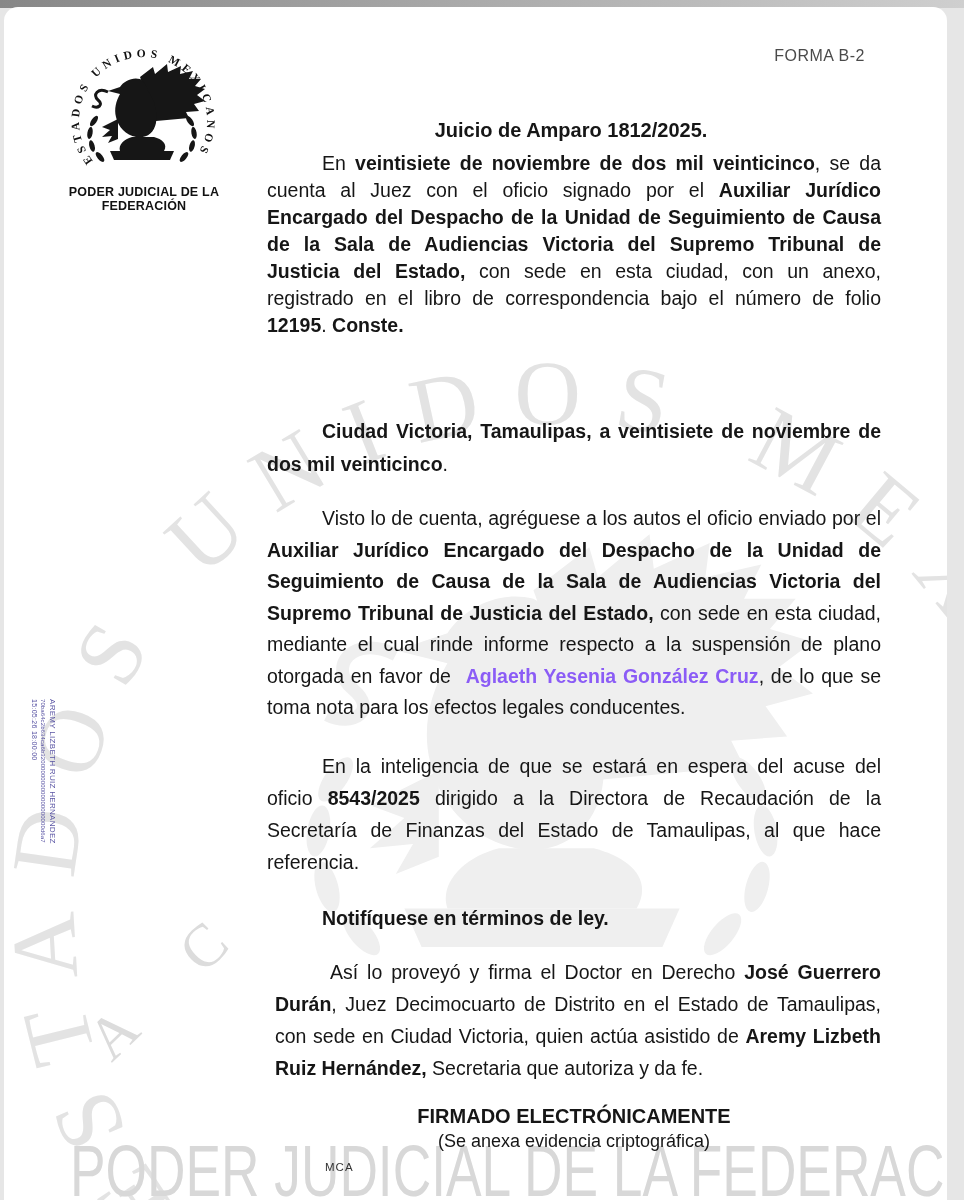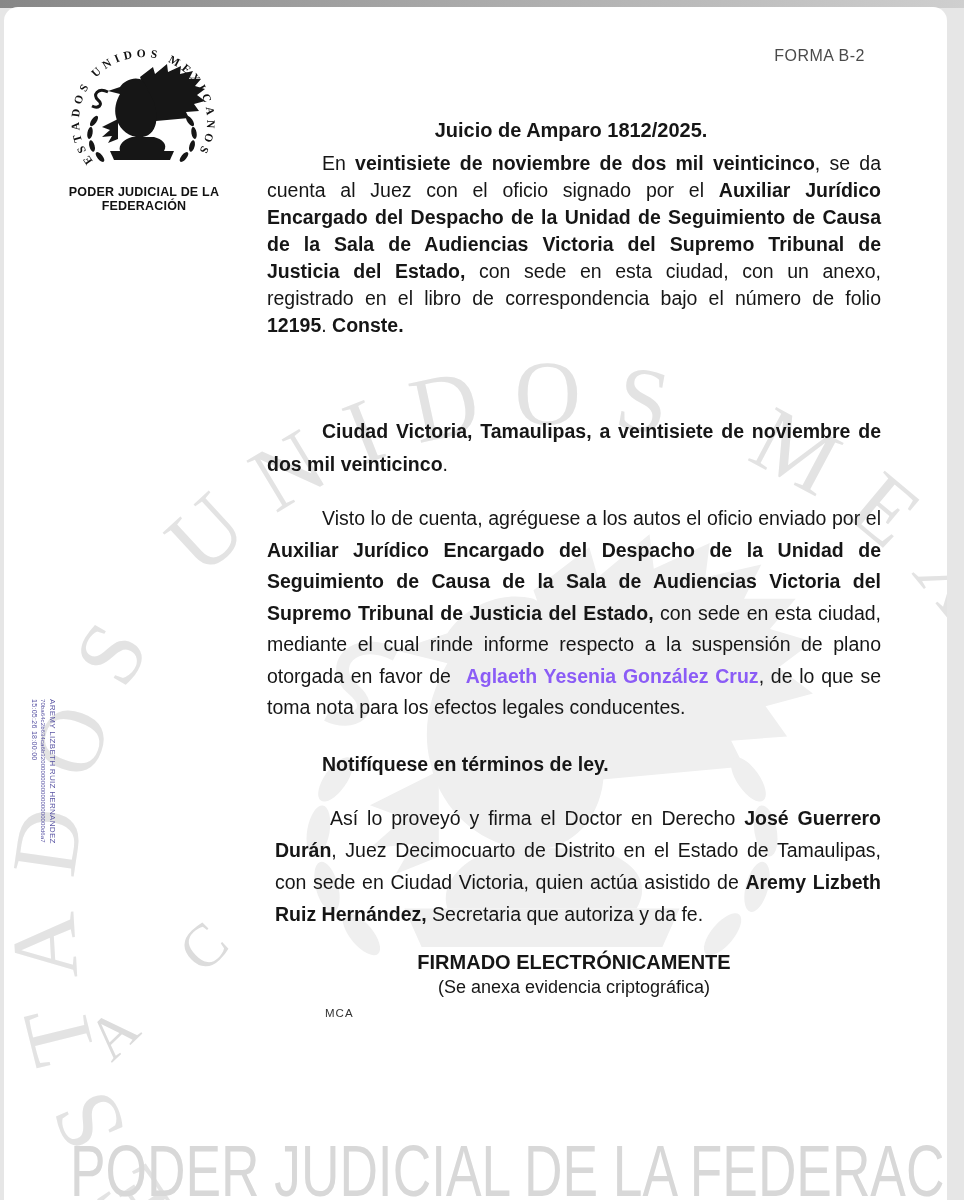--- a/index.html
+++ b/index.html
@@ -116,20 +116,21 @@
     </svg>
     <div class="institution">PODER JUDICIAL DE LA FEDERACIÓN</div>
 
     <div class="forma">FORMA B-2</div>
 
     <div class="col">
       <div class="case-title">Juicio de Amparo 1812/2025.</div>
       <p class="para p1"><span>En </span><span class="b">veintisiete de noviembre de dos mil veinticinco</span><span>, se da cuenta al Juez con el oficio signado por el </span><span class="b">Auxiliar Jurídico Encargado del Despacho de la Unidad de Seguimiento de Causa de la Sala de Audiencias Victoria del Supremo Tribunal de Justicia del Estado,</span><span> con sede en esta ciudad, con un anexo, registrado en el libro de correspondencia bajo el número de folio </span><span class="b">12195</span><span>. </span><span class="b">Conste.</span></p>
       <p class="para p2"><span class="b">Ciudad Victoria, Tamaulipas, a veintisiete de noviembre de dos mil veinticinco</span><span>.</span></p>
       <p class="para p3"><span>Visto lo de cuenta, agréguese a los autos el oficio enviado por el </span><span class="b">Auxiliar Jurídico Encargado del Despacho de la Unidad de Seguimiento de Causa de la Sala de Audiencias Victoria del Supremo Tribunal de Justicia del Estado,</span><span> con sede en esta ciudad, mediante el cual rinde informe respecto a la suspensión de plano otorgada en favor de </span><span class="red">Aglaeth Yesenia González Cruz</span><span>, de lo que se toma nota para los efectos legales conducentes.</span></p>
+      <p class="para p4"><span>En la inteligencia de que se estará en espera del acuse del oficio </span><span class="b">8543/2025</span><span> dirigido a la Directora de Recaudación de la Secretaría de Finanzas del Estado de Tamaulipas, al que hace referencia.</span></p>
       <p class="para p5"><span class="b">Notifíquese en términos de ley.</span></p>
       <p class="para p6"><span>Así lo proveyó y firma el Doctor en Derecho </span><span class="b">José Guerrero Durán</span><span>, Juez Decimocuarto de Distrito en el Estado de Tamaulipas, con sede en Ciudad Victoria, quien actúa asistido de </span><span class="b">Aremy Lizbeth Ruiz Hernández,</span><span> Secretaria que autoriza y da fe.</span></p>
       <div class="sig-line">FIRMADO ELECTRÓNICAMENTE</div>
       <div class="sig-note">(Se anexa evidencia criptográfica)</div>
       <div class="initials">MCA</div>
     </div>
 
     <div class="stamp">
       <div class="name">AREMY LIZBETH RUIZ HERNANDEZ</div>
       <div class="hash">70ba64c2b634ca6b3200000000000000000000d6a7</div>

